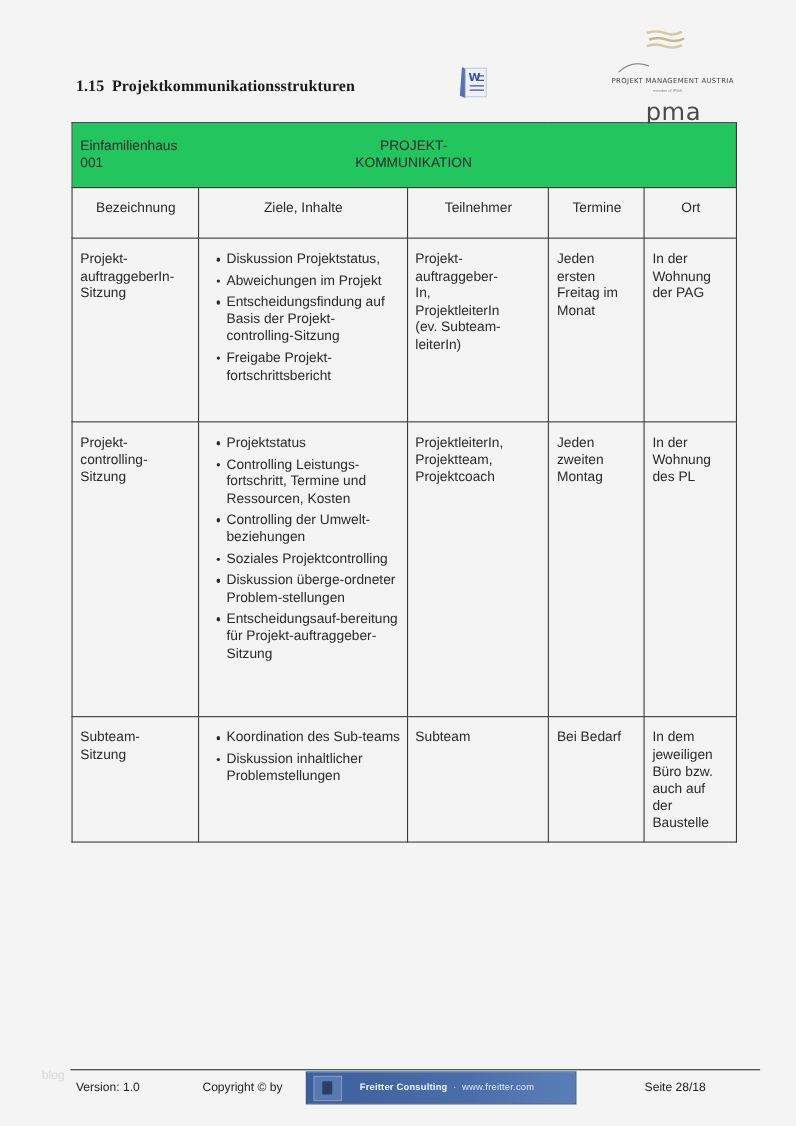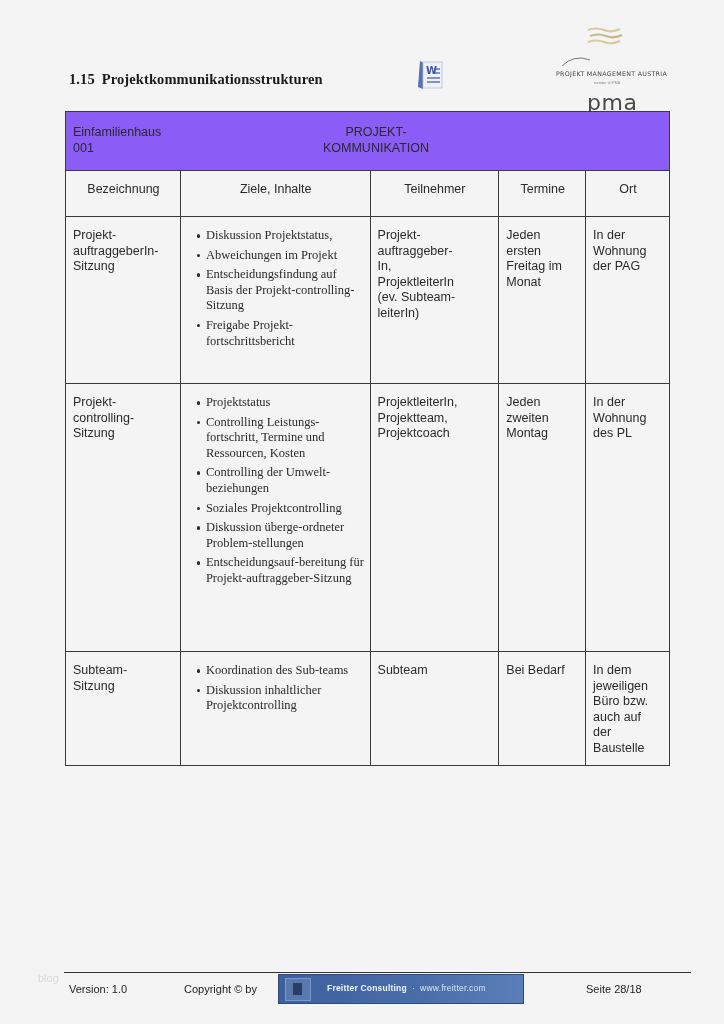--- a/index.html
+++ b/index.html
@@ -42,32 +42,32 @@
   table.main {
     position: absolute; left: 65px; top: 111px; width: 605px;
     border-collapse: collapse;
     font-size: 12.5px; line-height: 15.6px;
   }
   table.main td {
     border: 1.3px solid #3a3a3a;
     vertical-align: top;
     padding: 0;
   }
-  .hdr-row td { background: #8b5cf6; height: 58px; }
+  .hdr-row td { background: #22c55e; height: 58px; }
   .hdr-wrap { position: relative; height: 58px; }
   .hdr-left { position: absolute; left: 7px; top: 13px; }
   .hdr-center { position: absolute; left: 220px; top: 13px; width: 180px; text-align: center; }
   .colhdr td { height: 45px; text-align: center; }
   .colhdr .cell { padding: 11px 6px 0 7px; }
   .cell { padding: 11px 6px 0 7px; }
   .r1 td { height: 166px; }
   .r2 td { height: 267px; }
   .r3 td { height: 113px; }
   ul.bl { margin: 0; padding: 11px 4px 0 13px; list-style: none; }
-  ul.bl li { position: relative; padding-left: 12px; margin-bottom: 4px; font-family: Liberation Serif, serif; }
+  ul.bl li { position: relative; padding-left: 12px; margin-bottom: 4px; }
   ul.bl li::before {
     content: ""; position: absolute; left: 3px; top: 6px;
     width: 3.5px; height: 3.5px; border-radius: 50%; background: #2a2a2a;
   }
   .pre { white-space: pre-line; }
   .footer-line {
     position: absolute; left: 64px; top: 972px; width: 627px; height: 1px; background: #333;
   }
   .footer-ghost {
     position: absolute; left: 38px; top: 972px; font-size: 11px; color: #d8d8d8;
@@ -232,21 +232,21 @@
         </td>
   </tr>
   <tr class="r3">
     <td>
           <div class="cell pre">Subteam-
 Sitzung</div>
         </td>
     <td>
       <ul class="bl">
         <li>Koordination des Sub-teams</li>
-        <li>Diskussion inhaltlicher Projektcontrolling</li>
+        <li>Diskussion inhaltlicher Problemstellungen</li>
       </ul>
     </td>
     <td>
           <div class="cell pre">Subteam</div>
         </td>
     <td>
           <div class="cell pre">Bei Bedarf</div>
         </td>
     <td>
           <div class="cell pre">In dem

